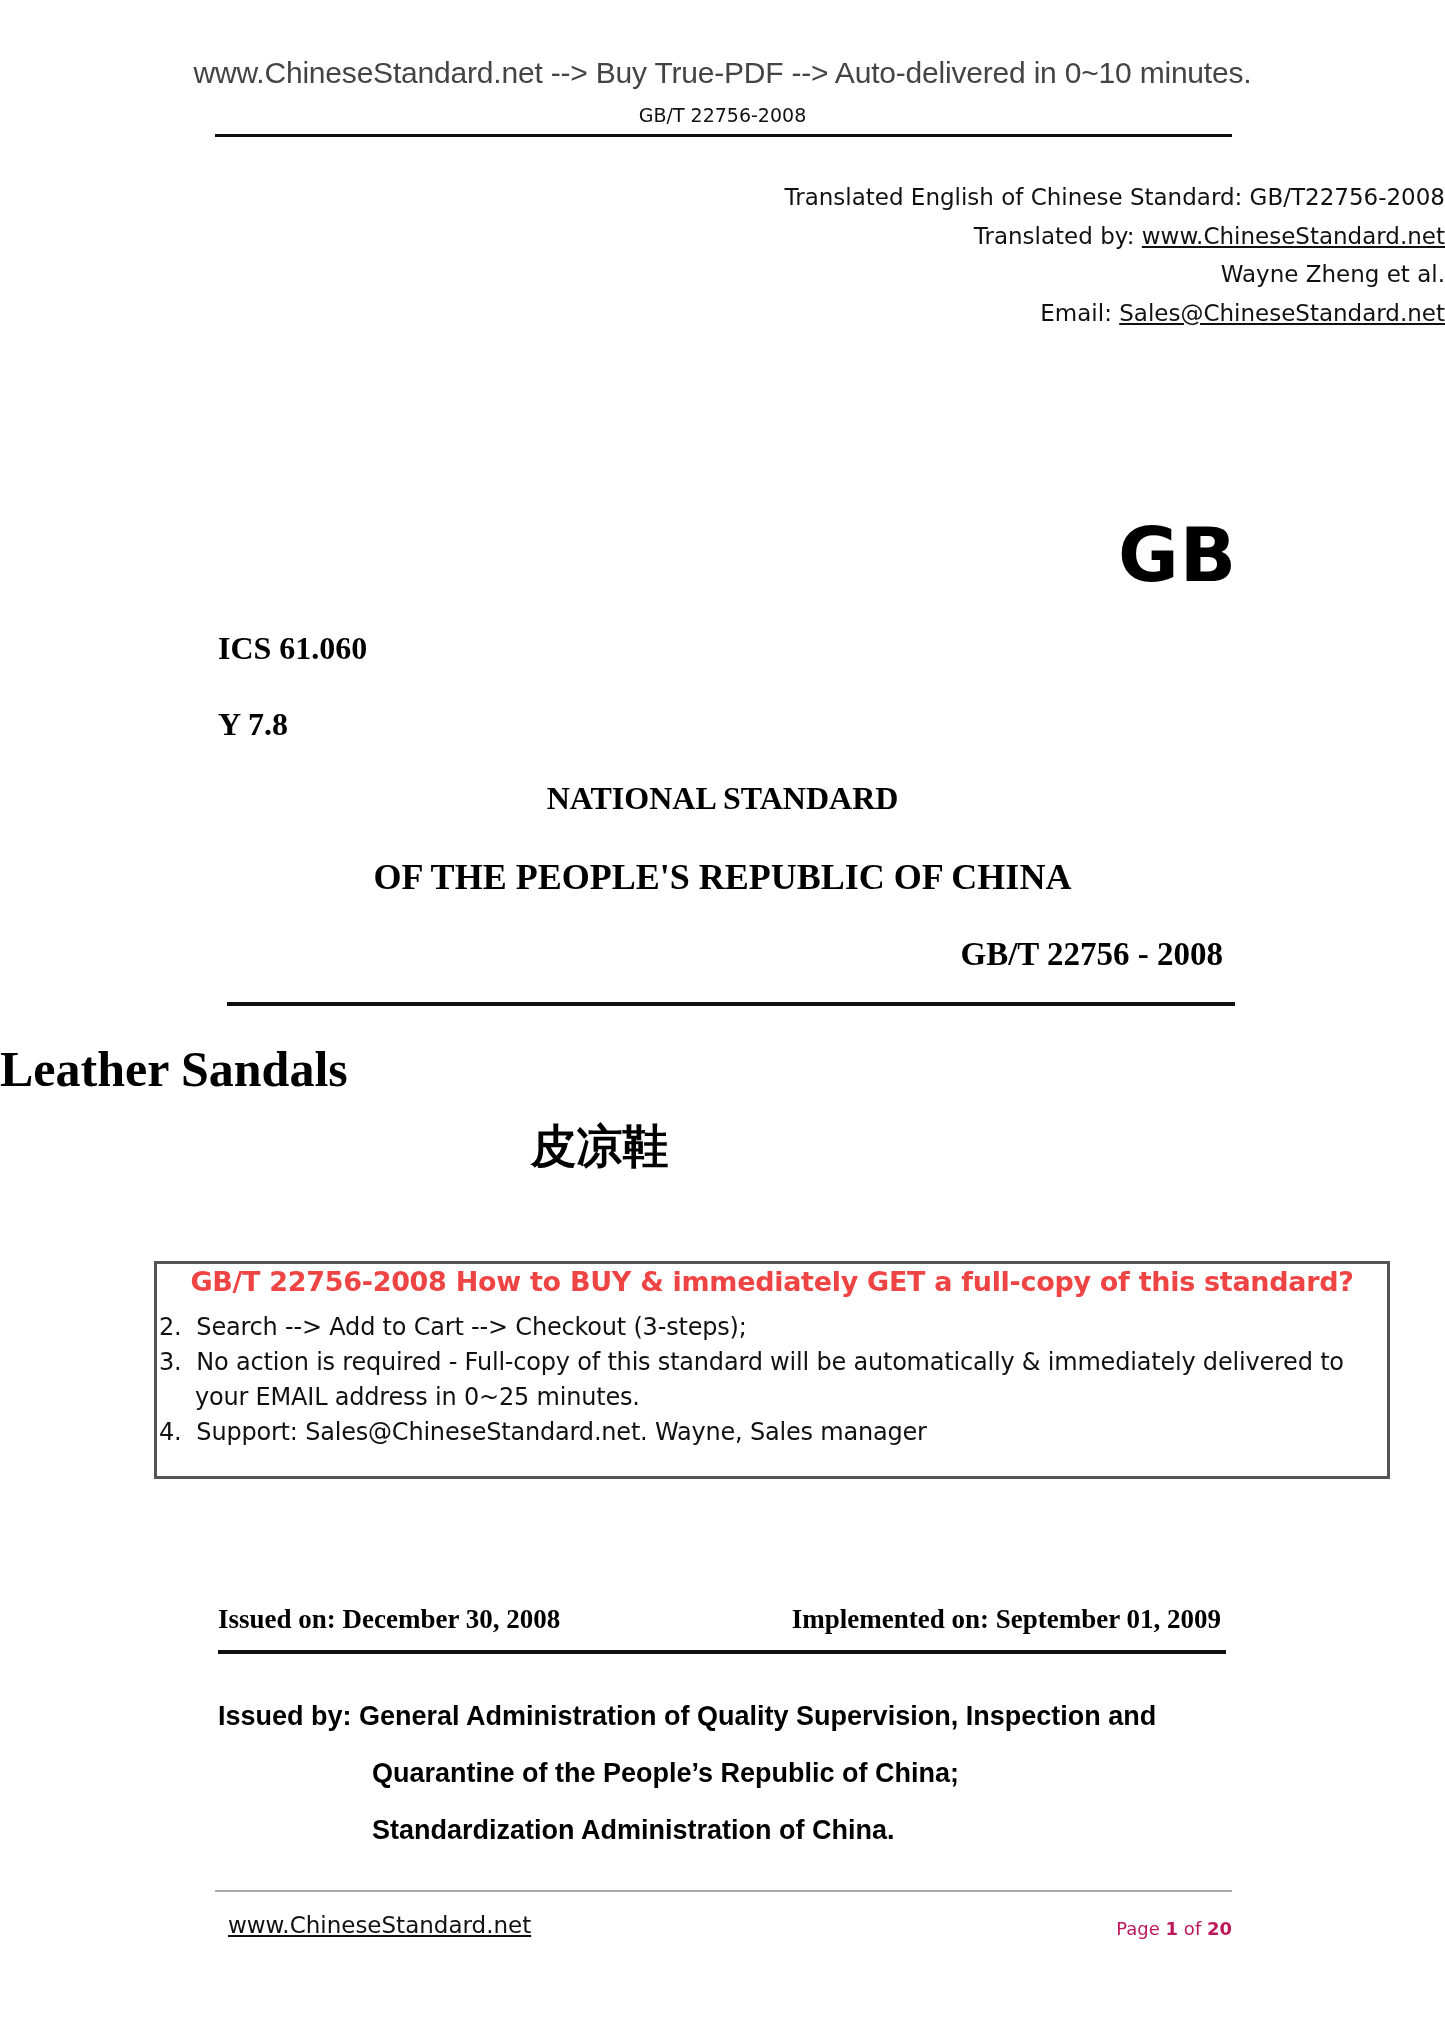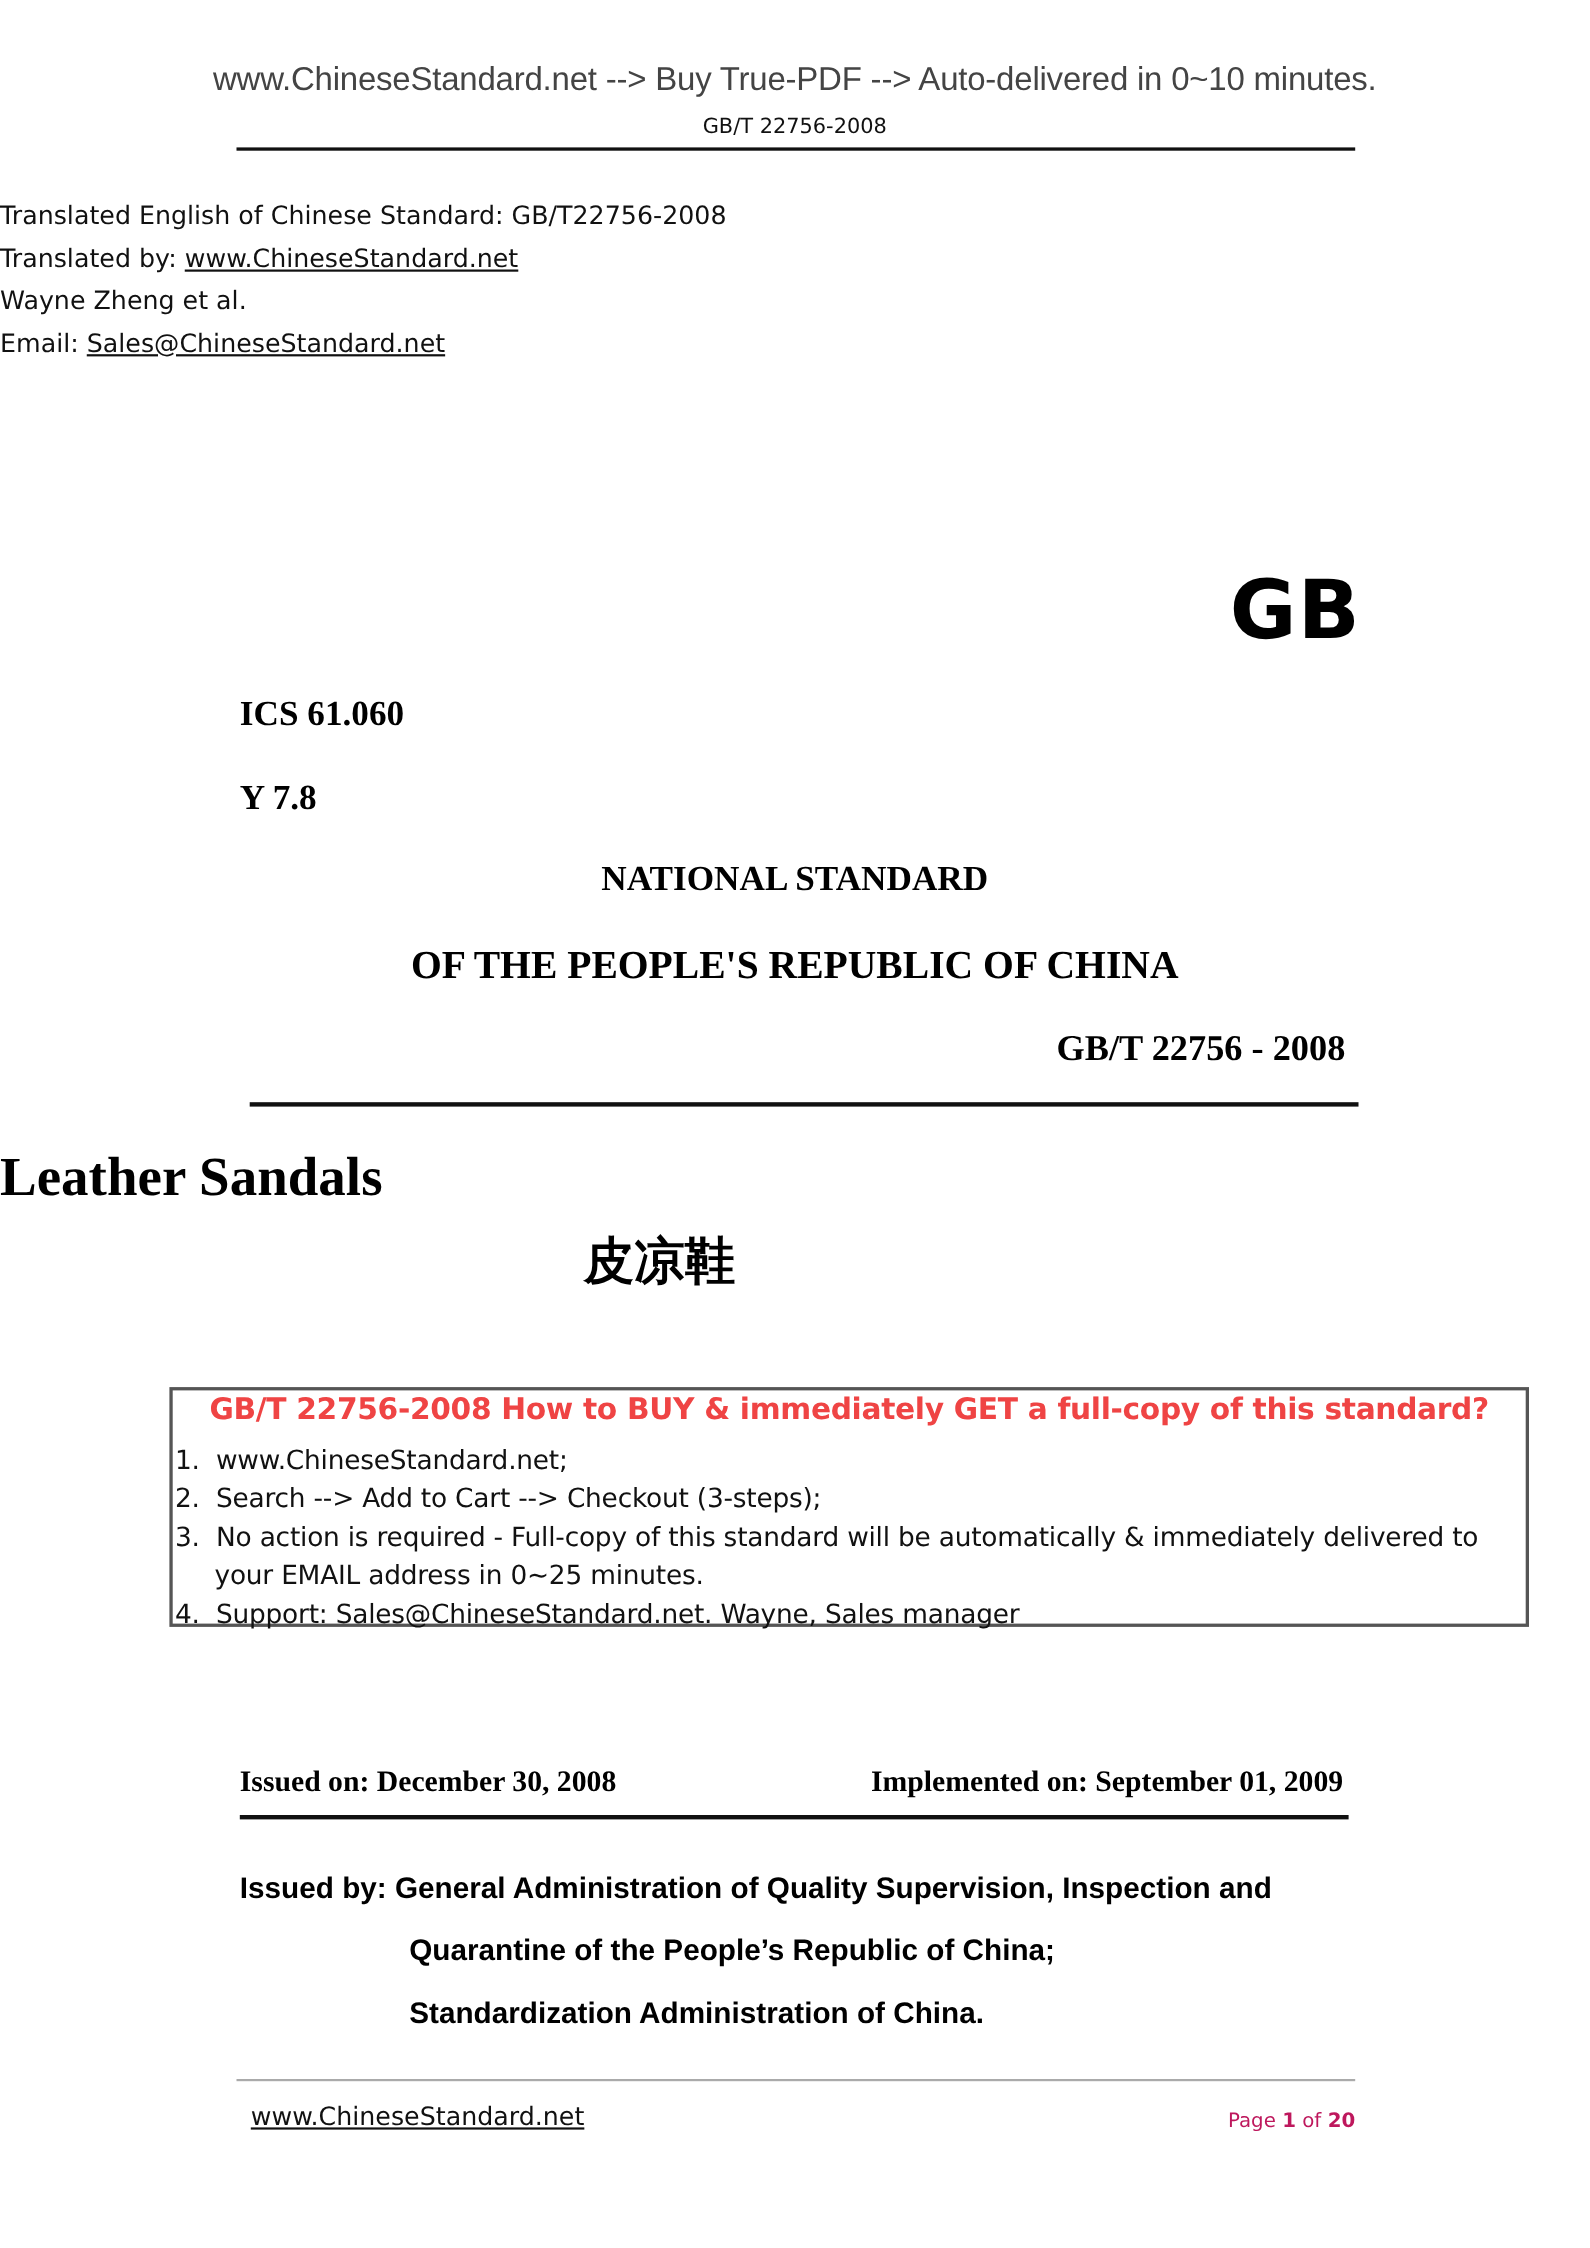--- a/index.html
+++ b/index.html
@@ -7,21 +7,21 @@
     .abs { position: absolute; }
     .sans { font-family: "Liberation Sans", sans-serif; }
     .serif { font-family: "Liberation Serif", serif; }
     .dj { font-family: "DejaVu Sans", sans-serif; }
 
     .top-banner { left: 0; top: 56px; width: 1445px; text-align: center; font-size: 30px; color: #444; letter-spacing: -0.2px; }
     .running-head { left: 0; top: 104px; width: 1445px; text-align: center; font-size: 19px; color: #111; }
     .rule { background: #111; height: 3px; }
     .rule-gray { background: #aaa; height: 2px; }
 
-    .trans-block { left: 0; top: 178px; width: 1445px; text-align: left; font-size: 23px; line-height: 38.5px; color: #111; }
+    .trans-block { left: 0; top: 178px; width: 1445px; text-align: right; font-size: 23px; line-height: 38.5px; color: #111; }
     .trans-block a { color: #111; text-decoration: underline; }
 
     .gb-mark { left: 1118px; top: 512px; font-size: 74px; font-weight: bold; color: #000; letter-spacing: 1px; }
     .ics { left: 218px; top: 630px; font-size: 32px; font-weight: bold; }
     .ycode { left: 218px; top: 706px; font-size: 32px; font-weight: bold; }
     .natl1 { left: 0; top: 780px; width: 1445px; text-align: center; font-size: 32px; font-weight: bold; }
     .natl2 { left: 0; top: 856px; width: 1445px; text-align: center; font-size: 36px; font-weight: bold; }
     .stdno { right: 222px; top: 936px; font-size: 33px; font-weight: bold; }
 
     .title-en { left: 0; top: 1040px; width: 1445px; text-align: left; font-size: 50px; font-weight: bold; }
@@ -68,24 +68,20 @@
 <div class="abs stdno serif">GB/T 22756 - 2008</div>
 <div class="abs rule" style="left:227px; top:1002px; width:1008px; height:4px;"></div>
 
 <div class="abs title-en serif">Leather Sandals</div>
 <div class="abs title-zh serif">皮凉鞋</div>
 
 <div class="abs buy-box dj">
   <div class="buy-head">GB/T 22756-2008 How to BUY &amp; immediately GET a full-copy of this standard?</div>
   <div class="buy-list">
     <div class="li">
-      <span>1.</span>&nbsp;
-      <span>www.ChineseStandard.net;</span>
-    </div>
-    <div class="li">
       <span>2.</span>&nbsp;
       <span>Search --&gt; Add to Cart --&gt; Checkout (3-steps);</span>
     </div>
     <div class="li">
       <span>3.</span>&nbsp;
       <span>No action is required  - Full-copy of this standard will be automatically &amp; immediately delivered to</span>
     </div>
     <div class="li cont">your EMAIL address in 0~25 minutes.</div>
     <div class="li">
       <span>4.</span>&nbsp;

